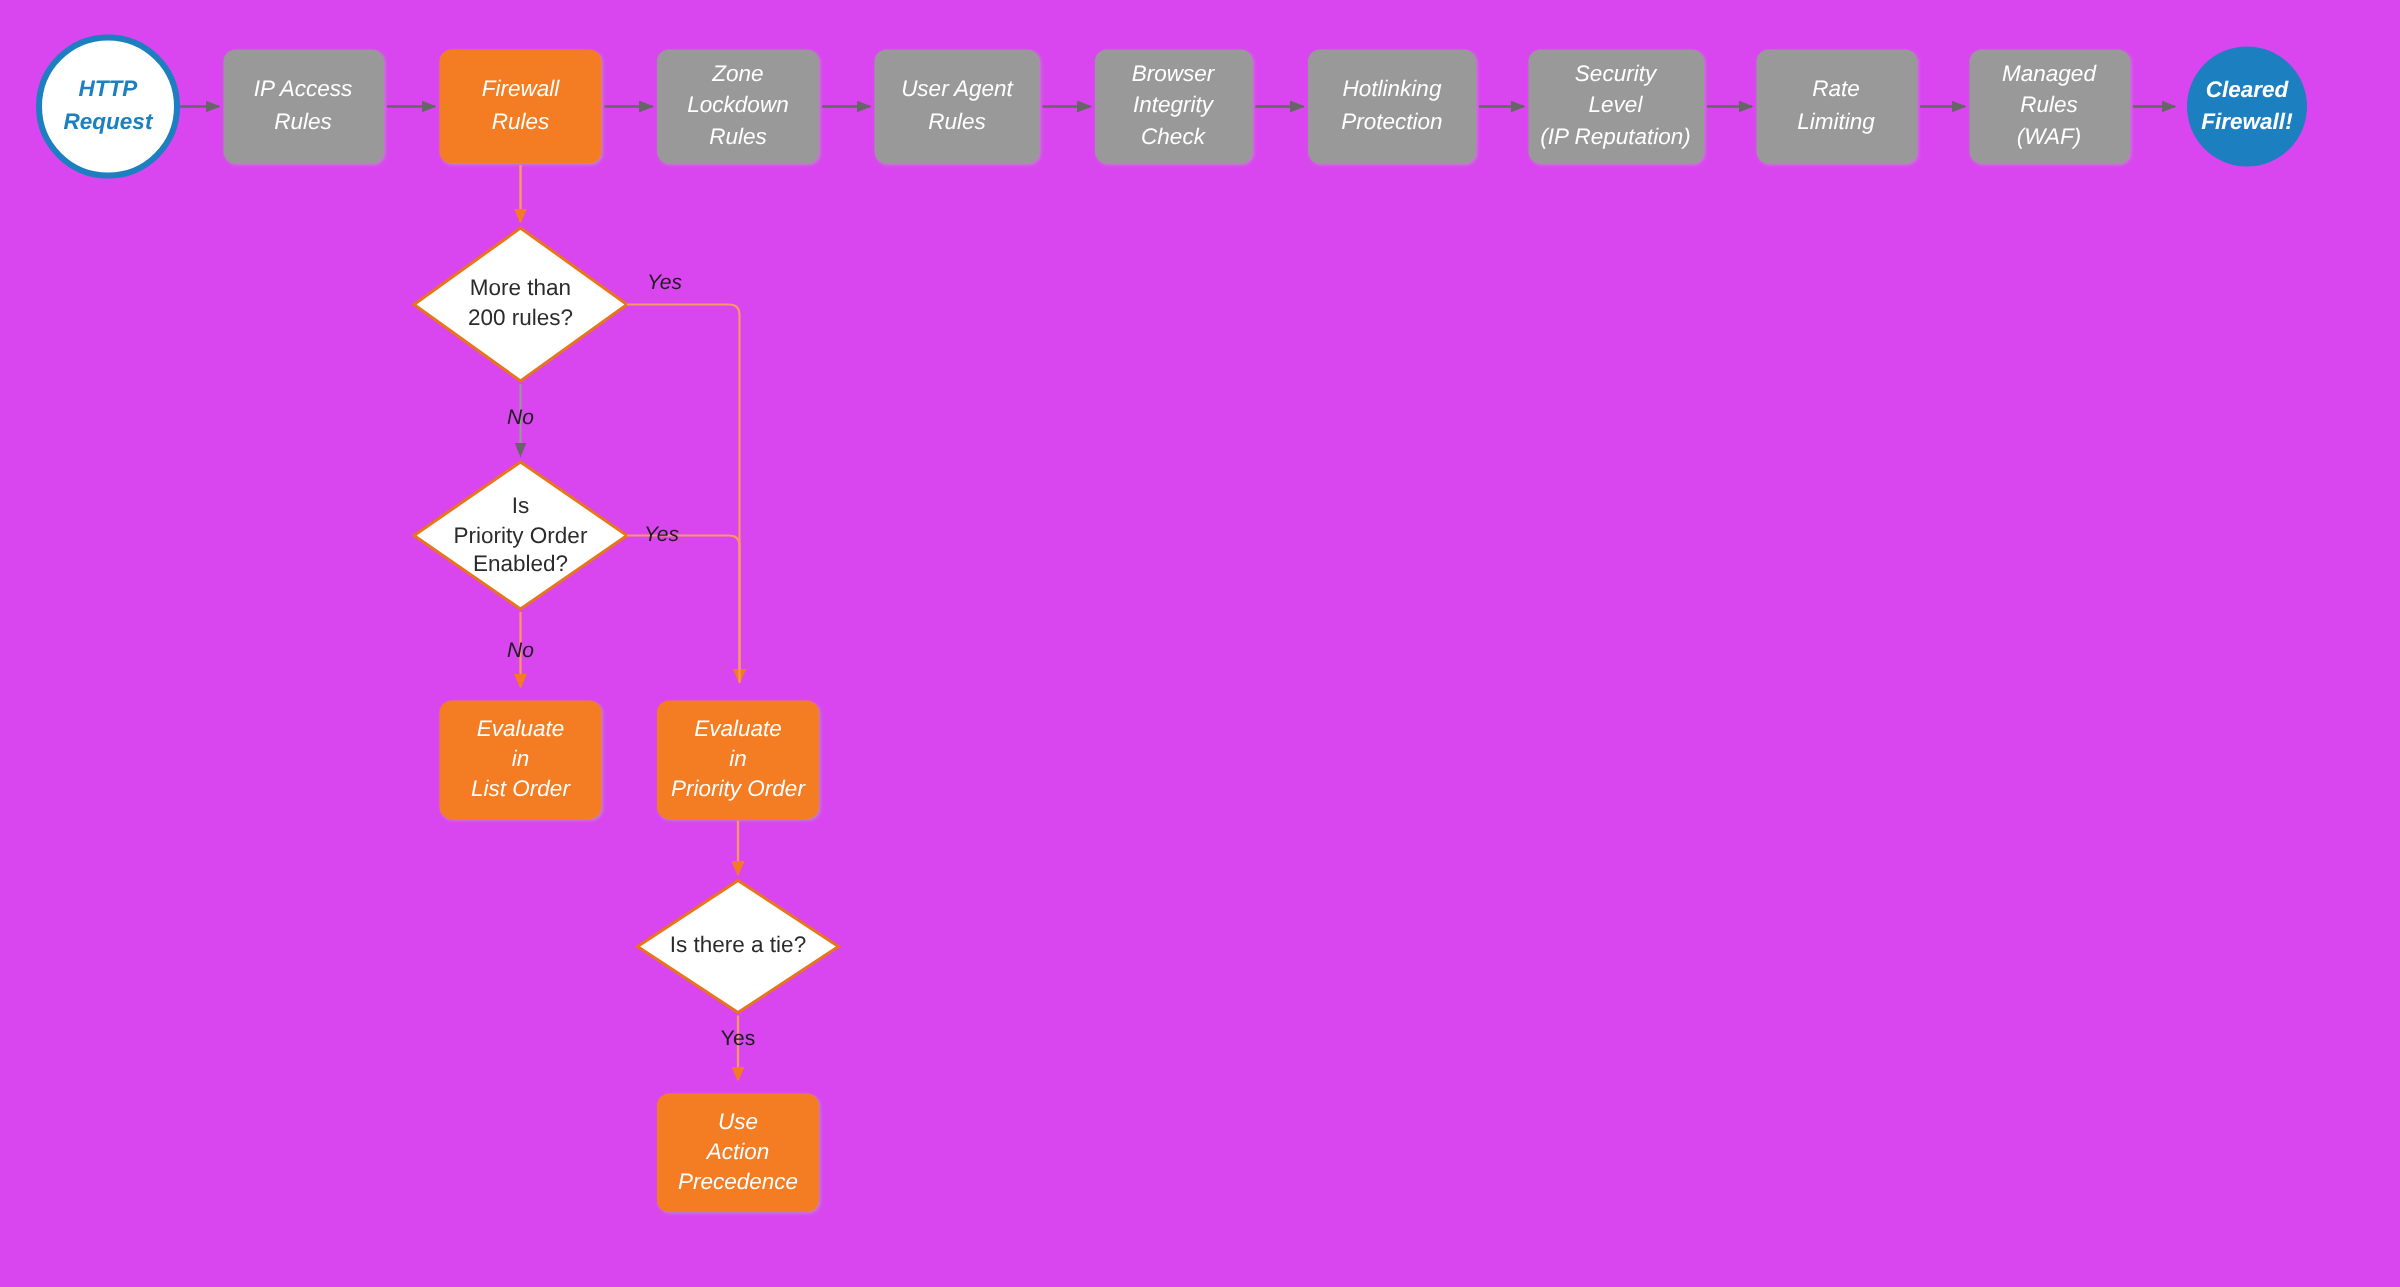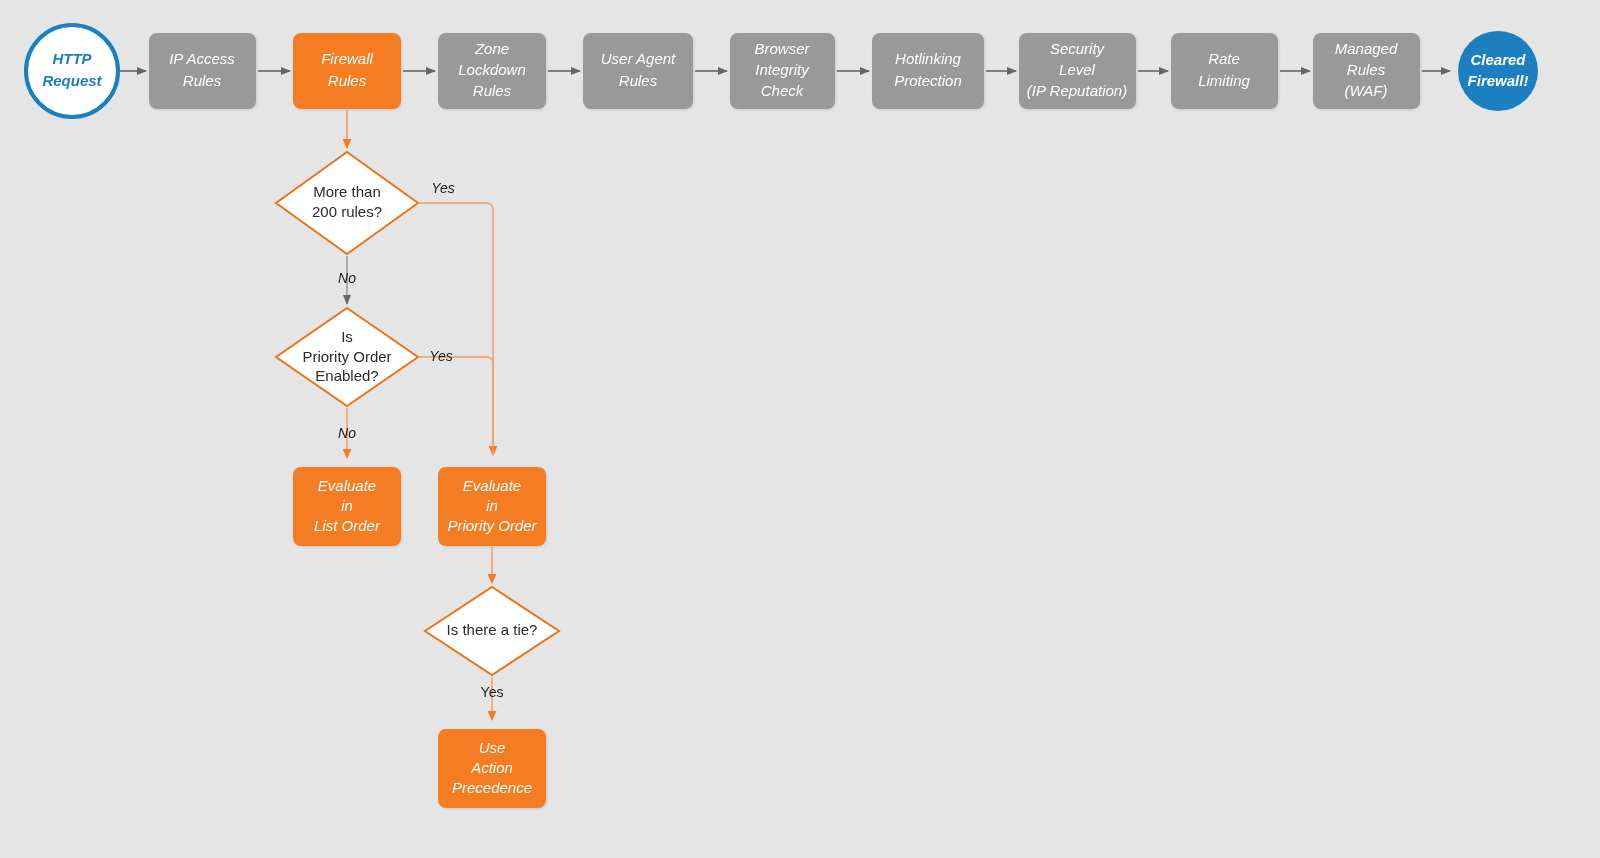--- a/index.html
+++ b/index.html
@@ -9,21 +9,21 @@
     background: #ffffff;
     width: 1600px;
     height: 858px;
     overflow: hidden;
     font-family: "Liberation Sans", sans-serif;
   }
   #diagram-root {
     position: relative;
     width: 1600px;
     height: 858px;
-    background: #e5e5e5;
+    background: #d946ef;
   }
   svg#flow-svg {
     display: block;
     width: 1600px;
     height: 858px;
   }
   .node-box-rect {
     stroke: none;
   }
   .node-label {

